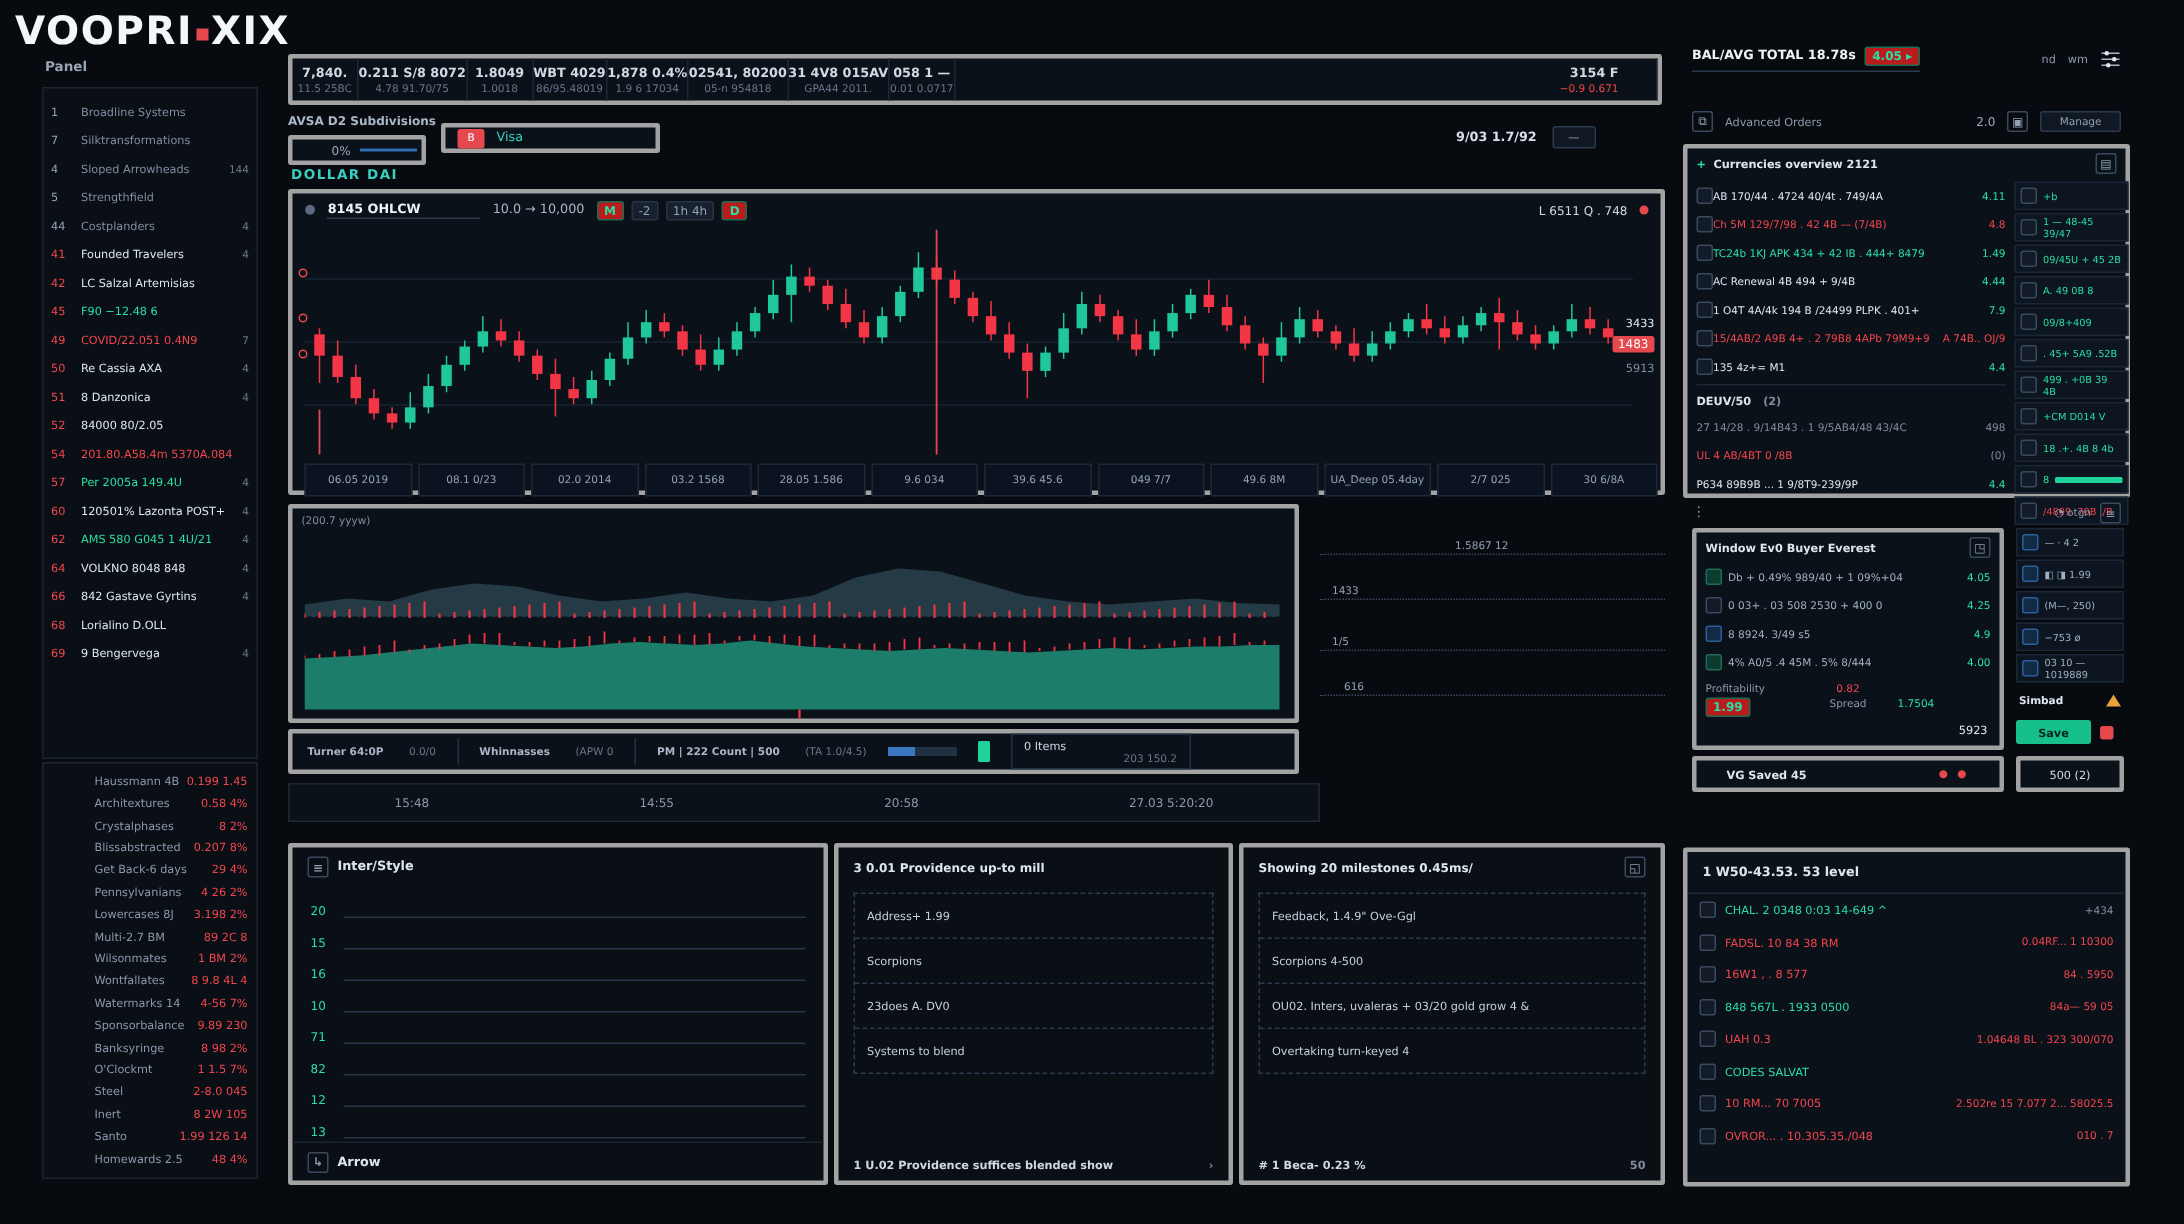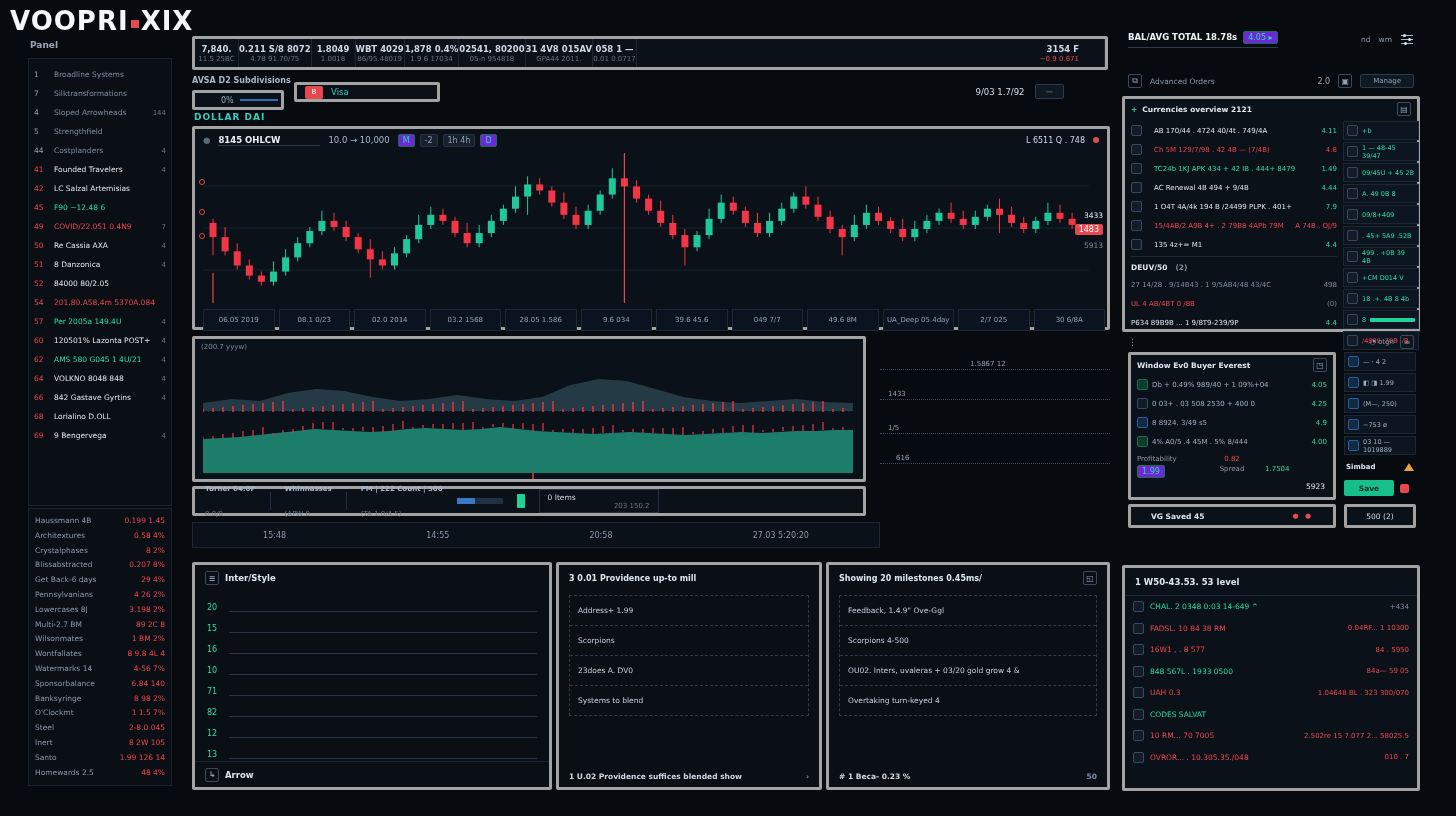--- a/index.html
+++ b/index.html
@@ -5,42 +5,42 @@
   * { margin:0; padding:0; box-sizing:border-box; }
   html,body { width:1456px; height:816px; background:#070b10; overflow:hidden;
     font-family:"DejaVu Sans", sans-serif; color:#cfd9e4; }
   .abs { position:absolute; }
   .flex { display:flex; align-items:center; }
   .panel { background:#0b1119; border:3px solid #a3a3a3; border-radius:2px; }
   .c-white { color:#dde6ef; } .c-gray { color:#7f8da0; } .c-dim { color:#5b6a7d; }
   .c-red { color:#f2454d; } .c-green { color:#2adfa4; }
   .chip { display:inline-flex; align-items:center; justify-content:center;
     border-radius:2px; font-size:8px; padding:1px 4px; }
-  .chip-green { background:#6d28d9; color:#2adfa4; border:1px solid #1d6b52; }
+  .chip-green { background:#b91c1c; color:#2adfa4; border:1px solid #1d6b52;font-weight:bold; }
   .chip-gray { background:#17202c; color:#8fa0b3; border:1px solid #273445; }
   .chip-red { background:#e5484d; color:#fff; }
   .ic { display:inline-block; width:11px; height:11px; border:1px solid #3a4a5e;
     border-radius:2px; background:#121b27; flex:0 0 auto; }
   .ic.g { border-color:#1d6b52; background:#0e3b30; }
   .ic.b { border-color:#2a5f9e; background:#122a44; }
 
   
   #logo { left:10px; top:6px; font-size:26px; font-weight:bold; color:#f4f7fa; letter-spacing:1px; }
   #logo .dot { display:inline-block; width:8px; height:8px; background:#e5484d; margin:0 2px 2px 2px; }
   #panel-label { left:30px; top:40px; font-size:9px; color:#98a6b6; font-weight:bold; }
   #menu-box { left:28px; top:58px; width:144px; height:448px; border:1px solid #1a2531;
     background:#0a0f16; padding:6px 5px; overflow:hidden; }
   .mi { display:flex; align-items:center; gap:4px; height:19px; font-size:7.5px; }
   .mi .mi-n { color:#94a3b4; min-width:16px; }
   .mi.sec2 .mi-n, .mi.sec3 .mi-n { color:#f2454d; }
   .mi .mi-l { flex:1; white-space:nowrap; overflow:hidden; }
   .mi .mi-b { color:#6b7888; font-size:7px; }
   #stats-box { left:28px; top:508px; width:144px; height:278px; border:1px solid #1a2531;
     background:#0a0f16; padding:7px 6px; }
-  .stat { display:flex; justify-content:space-between; height:14.8px; font-size:7.5px; }
+  .stat { display:flex; justify-content:space-between; height:14.8px; font-size:7.5px;margin-left:28px; }
   .stat .s-l { color:#8b99ab; } .stat .s-v { color:#f2454d; }
 
   
   #tickerbar { left:192px; top:36px; width:916px; height:34px; display:flex; }
   .tcell { flex:1; border-right:1px solid #1d2836; display:flex; flex-direction:column;
     align-items:center; justify-content:center; gap:1px; }
   .tcell .l1 { font-size:8.5px; font-weight:bold; color:#cfd9e4; white-space:nowrap; }
   .tcell .l2 { font-size:7px; color:#67768a; white-space:nowrap; }
   .tsum { width:122px; align-items:flex-end; padding-right:25px; }
   .tsum .l2 { color:#f2454d; }
@@ -48,21 +48,21 @@
   
   #subhead-label { left:192px; top:76px; font-size:8px; color:#aab7c6; font-weight:bold; }
   #slider-box { left:192px; top:90px; width:92px; height:20px; }
   #slider-box .pct { font-size:8px; color:#9aa8b9; margin-left:26px; }
   #slider-box .track { width:38px; height:2px; background:#2f6fb5; margin-left:6px; }
   #visa-box { left:294px; top:82px; width:146px; height:20px; gap:8px; padding-left:8px; }
   #visa-box .vchip { width:18px; height:13px; background:#e5484d; border-radius:2px;
     color:#fff; font-size:7px; display:flex; align-items:center; justify-content:center; }
   #visa-box .vlabel { font-size:8.5px; color:#38cfc0; }
   #subhead-right { right:392px; top:84px; gap:10px; }
-  #subhead-right .val { font-size:8.5px; color:#d6dfe9; font-weight:normal; }
+  #subhead-right .val { font-size:8.5px; color:#d6dfe9; font-weight:bold; }
   #subhead-right .btn { border:1px solid #2b3a4d; color:#8fa0b3; font-size:7.5px;
     padding:2px 10px; border-radius:2px; background:#101824; }
   #section-title { left:194px; top:112px; font-size:9px; font-weight:bold;
     letter-spacing:1px; color:#38cfc0; }
 
   
   #chart-card { left:192px; top:126px; width:918px; height:204px; }
   #chart-head { height:22px; padding:0 8px; gap:8px; font-size:8.5px; }
   #chart-head .sym { color:#eef3f8; font-weight:bold; border-bottom:1px solid #2b3a4d; padding-right:40px; }
   #chart-head .rng { color:#aab7c6; }
@@ -82,21 +82,21 @@
   
   #indic-card { left:192px; top:336px; width:674px; height:146px; }
   #indic-label { left:6px; top:4px; font-size:7px; color:#7f8da0; }
   #indic-svg { left:8px; top:20px; }
   #indic-right { left:880px; top:336px; width:230px; height:146px; }
   .dotrow { position:relative; border-bottom:1px dotted #3a4a5e; }
   .dotrow .dlabel { position:absolute; font-size:7px; color:#93a2b4; bottom:1px; }
 
   
   #chart-toolbar { left:192px; top:486px; width:674px; height:30px; gap:14px; padding:0 10px; }
-  .tb-g { display:flex; flex-direction:column; gap:17px; }
+  .tb-g { display:flex; flex-direction:row; gap:17px; }
   .tb-g .t { font-size:7px; color:#aab7c6; font-weight:bold; white-space:nowrap; }
   .tb-g .b { font-size:7px; color:#67768a; white-space:nowrap; }
   .tb-div { width:1px; height:18px; background:#223044; }
   #tb-prog { width:46px; height:6px; background:#223044; border-radius:1px; position:relative; }
   #tb-prog span { position:absolute; left:0; top:0; height:6px; width:18px; background:#3a78c2; }
   #tb-batt { width:8px; height:14px; background:#1fd39a; border-radius:1px; }
   #tb-items { border:1px solid #223044; height:24px; padding:2px 8px; display:flex;
     flex-direction:column; justify-content:center; min-width:120px; }
   #tb-items .t { font-size:7.5px; color:#cfd9e4; }
   #tb-items .b { font-size:7px; color:#67768a; text-align:right; }
@@ -139,21 +139,21 @@
   #r-sub .lbl { font-size:7.5px; color:#8b99ab; }
   #r-sub .val { font-size:8px; color:#9aa8b9; margin-left:auto; }
   #r-sub .btn { border:1px solid #2b3a4d; background:#101824; color:#8fa0b3;
     font-size:7px; padding:2px 12px; border-radius:2px; }
 
   #r-main { left:1122px; top:96px; width:298px; height:236px; }
   #r-main-title { height:20px; padding:0 6px; gap:5px; font-size:7.5px; color:#dde6ef; font-weight:bold; }
   #r-main-title .plus { color:#2adfa4; font-weight:bold; }
   #r-main-title .ri { margin-left:auto; }
   #r-rows { position:absolute; left:6px; top:22px; width:206px; }
-  .rrow { display:flex; align-items:center; gap:12px; height:19px; font-size:7px; }
+  .rrow { display:flex; align-items:center; gap:0; height:19px; font-size:7px; }
   .rrow .rt { flex:1; white-space:nowrap; overflow:hidden; }
   .rrow .rv { font-size:7px; }
   .rdiv { border-top:1px solid #1d2836; margin:2px 0; }
   #r-sub2 { font-size:7.5px; font-weight:bold; color:#dde6ef; height:16px; display:flex; align-items:center; gap:8px; }
   #r-minicol { position:absolute; left:218px; top:22px; width:76px; }
   .mrow { display:flex; align-items:center; gap:4px; border:1px solid #1b2735;
     background:#0d1520; height:19px; margin-bottom:2px; padding:0 3px; font-size:6.5px; color:#2adfa4; }
   .mrow.red { color:#f2454d; }
   .mrow .bar { flex:1; height:4px; background:#1fd39a; border-radius:1px; }
 
@@ -375,21 +375,21 @@
         <span class="s-v">8 9.8 4L  4</span>
       </div>
 
       <div class="stat">
         <span class="s-l">Watermarks 14</span>
         <span class="s-v">4-56 7%</span>
       </div>
 
       <div class="stat">
         <span class="s-l">Sponsorbalance</span>
-        <span class="s-v">6.84 140</span>
+        <span class="s-v">9.89 230</span>
       </div>
 
       <div class="stat">
         <span class="s-l">Banksyringe</span>
         <span class="s-v">8 98 2%</span>
       </div>
 
       <div class="stat">
         <span class="s-l">O'Clockmt</span>
         <span class="s-v">1 1.5 7%</span>

